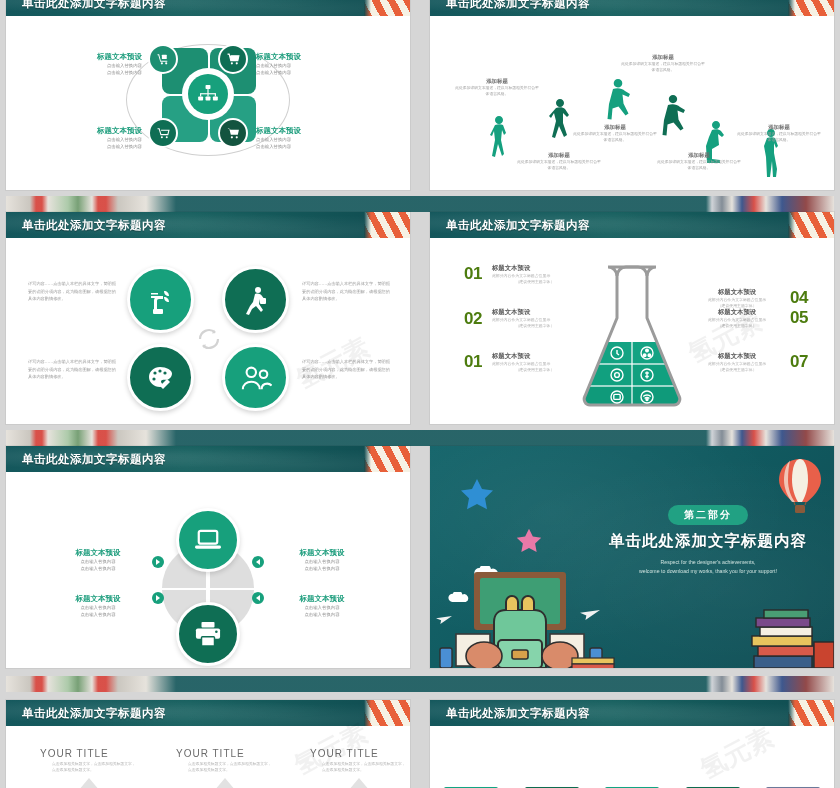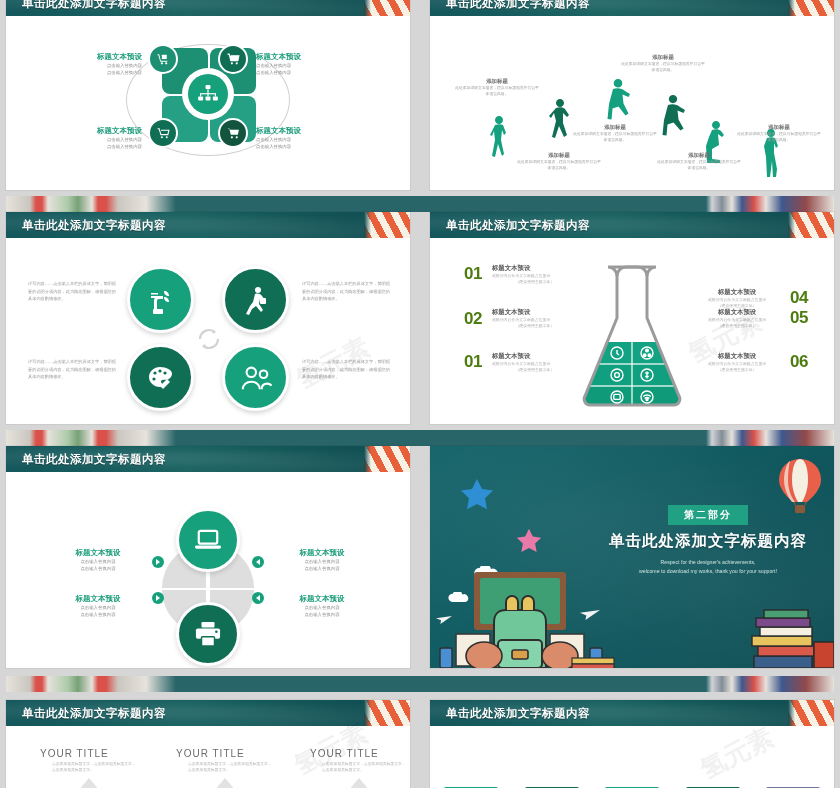--- a/index.html
+++ b/index.html
@@ -104,21 +104,21 @@
   
   .chalk{
     position:absolute; inset:0;
     background:
       radial-gradient(ellipse at 30% 30%, rgba(255,255,255,.06), rgba(255,255,255,0) 60%),
       radial-gradient(ellipse at 75% 65%, rgba(255,255,255,.05), rgba(255,255,255,0) 65%),
       linear-gradient(135deg,#14646a 0%,#115a60 50%,#0e4d54 100%);
   }
   .badge{
     background:#21a183; color:#fff; font-size:10px; font-weight:700;
-    padding:3px 16px; letter-spacing:2px; display:inline-block;
+    padding:3px 16px; letter-spacing:2px; display:inline-block;border-radius:10px;
   }
   .s6-h1{ color:#fff; font-size:15.5px; font-weight:700; letter-spacing:1px; text-shadow:0 1px 2px rgba(0,0,0,.3);}
   .s6-en{ color:#cfe3df; font-size:5.2px; line-height:1.8; text-align:center;}
 
   
   .yt{ color:#6b6b6b; font-size:10px; letter-spacing:1px; }
   .ytd{ color:#b2b2b2; font-size:3.8px; line-height:1.7;}
   .tri{ width:0;height:0;border-left:11px solid transparent;border-right:11px solid transparent;border-bottom:13px solid #e2e2e2;}
 
   
@@ -414,21 +414,21 @@
           <span class="n-desc" style="display:block">（建议使用主题字体）</span>
         </span>
         <span class="num">05</span>
       </div>
       <div style="position:absolute;right:26px;top:114px;display:flex;gap:10px;align-items:flex-start;text-align:center;">
         <span style="width:86px;">
           <span class="n-title" style="display:block">标题文本预设</span>
           <span class="n-desc" style="display:block">此部分内容作为文字标题占位显示</span>
           <span class="n-desc" style="display:block">（建议使用主题字体）</span>
         </span>
-        <span class="num">06</span>
+        <span class="num">07</span>
       </div>
       <div class="wm" style="left:256px;top:82px;">氢元素</div>
     </div>
   </div>
 
   <div class="strip r2"></div>
 
   <div class="slide left s5">
     <div class="hdr">
       <span class="hdr-title">单击此处添加文字标题内容</span>

